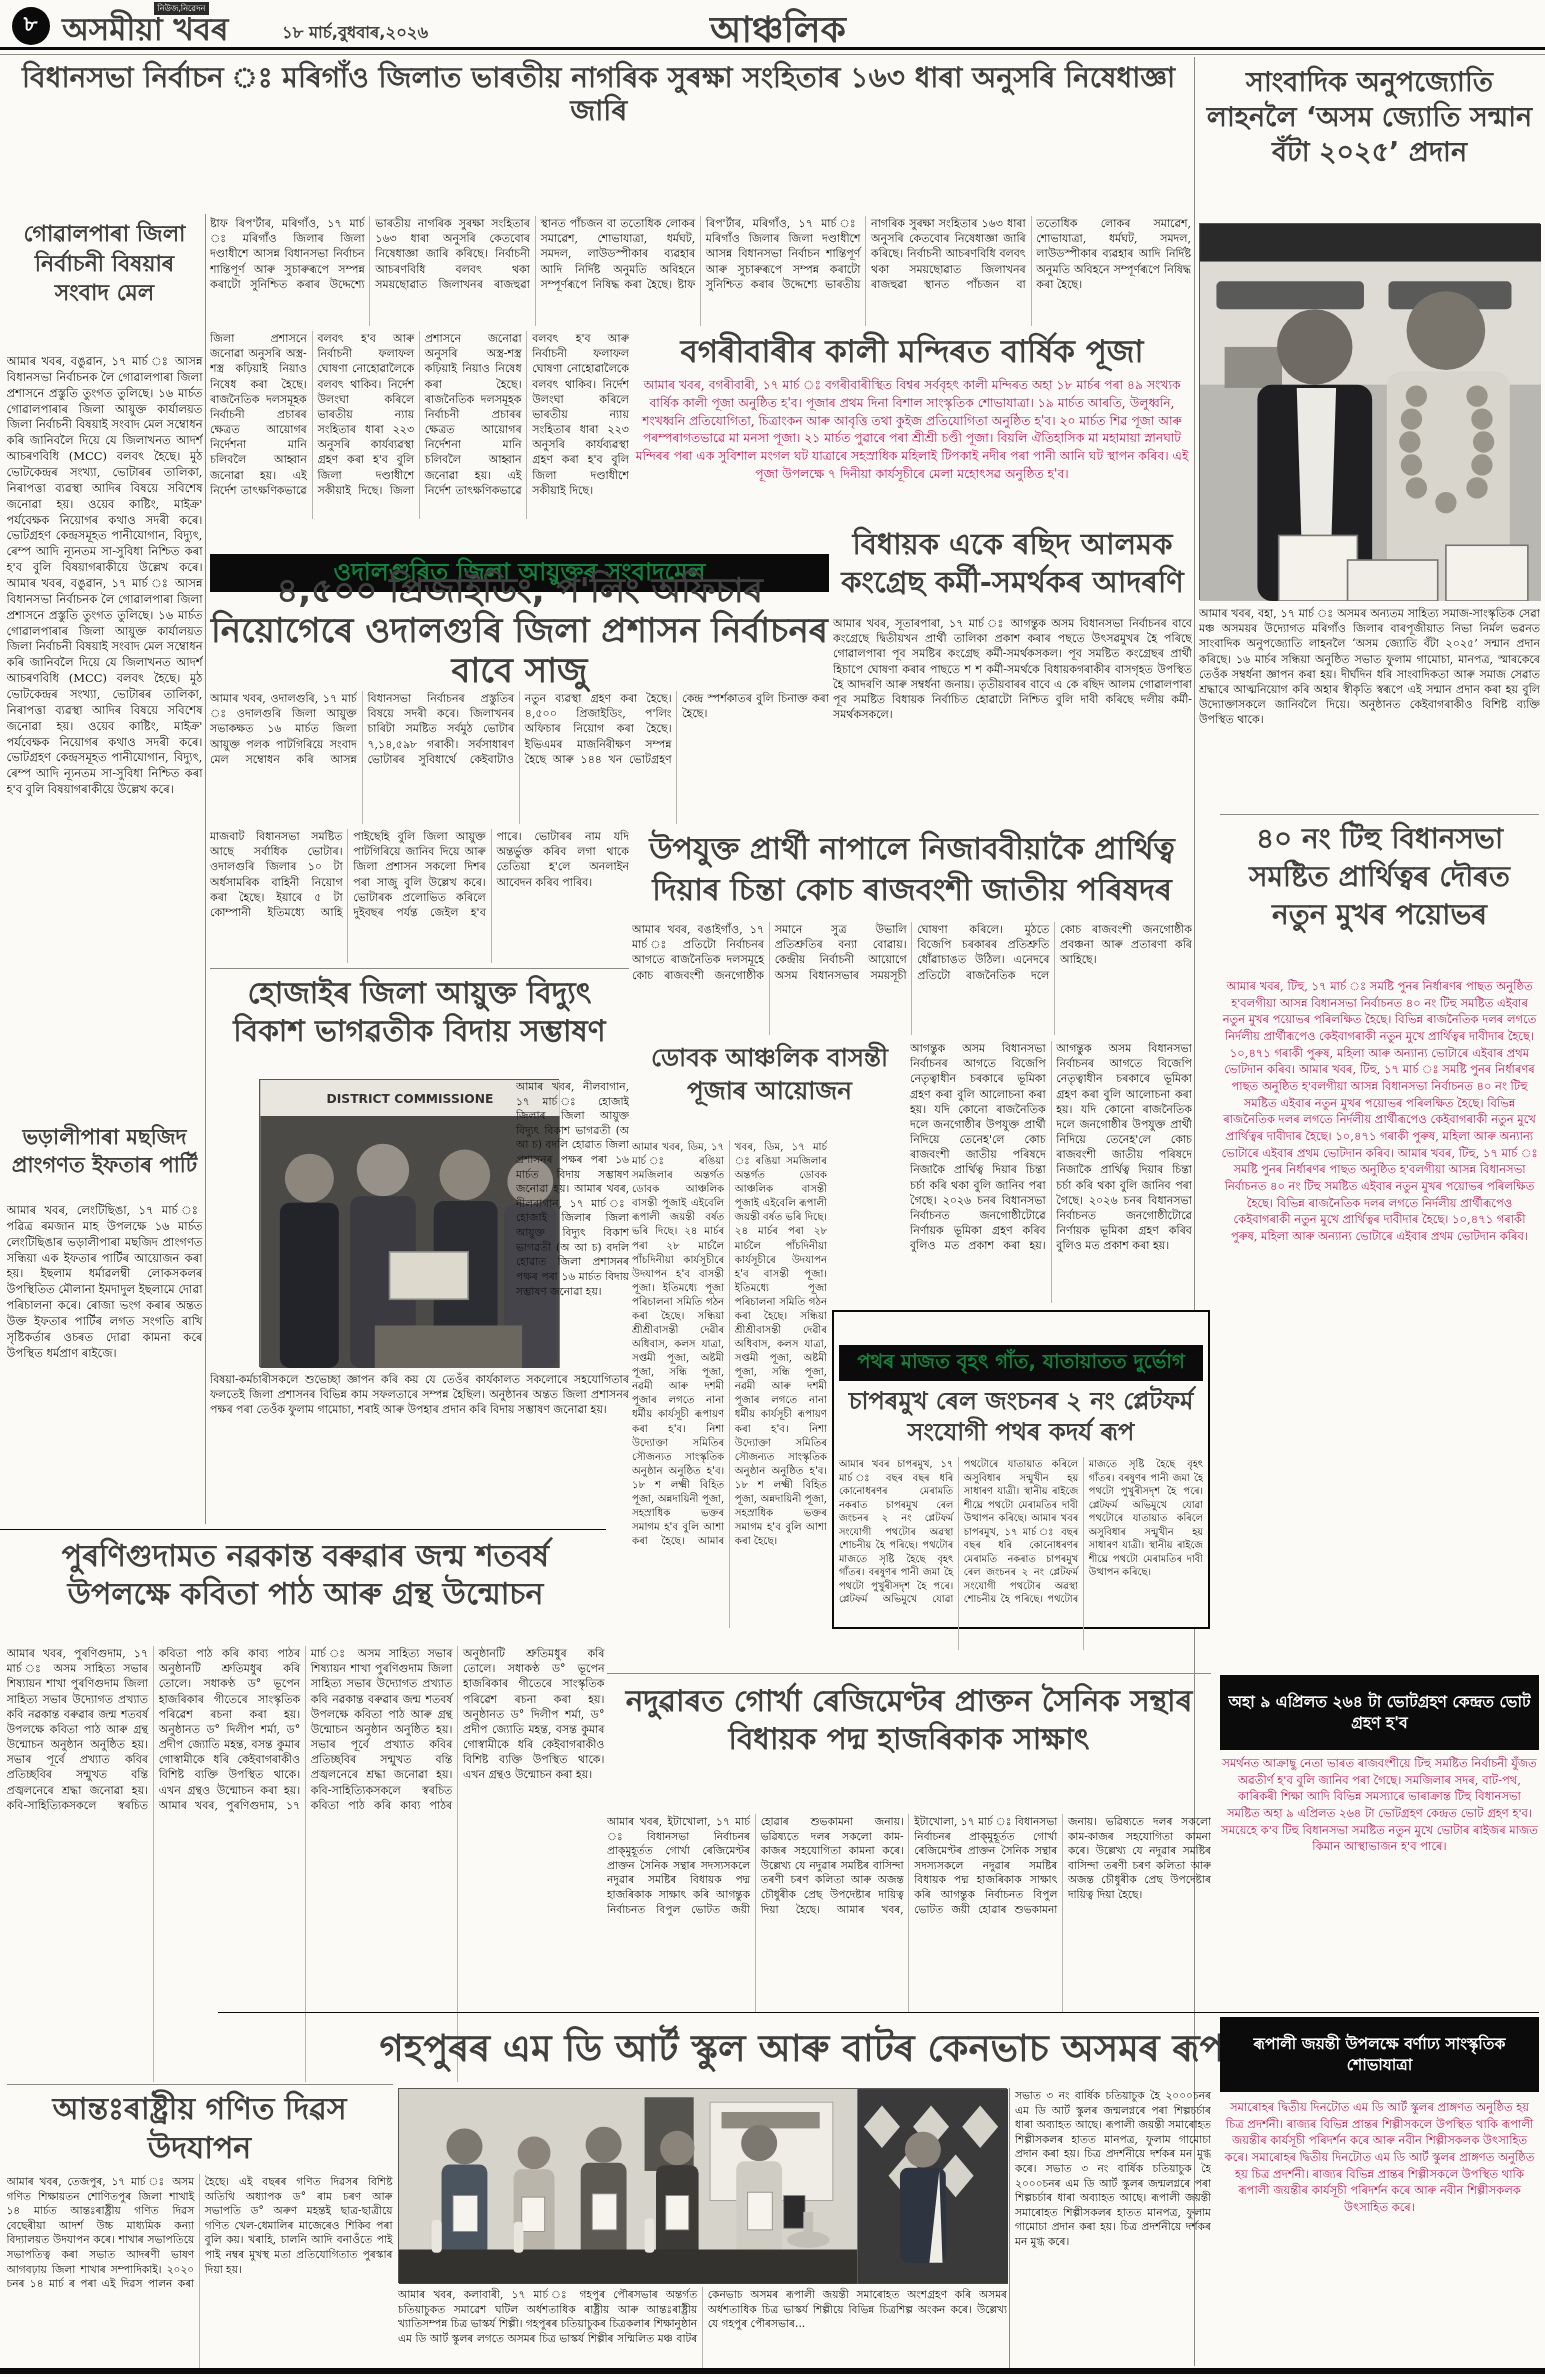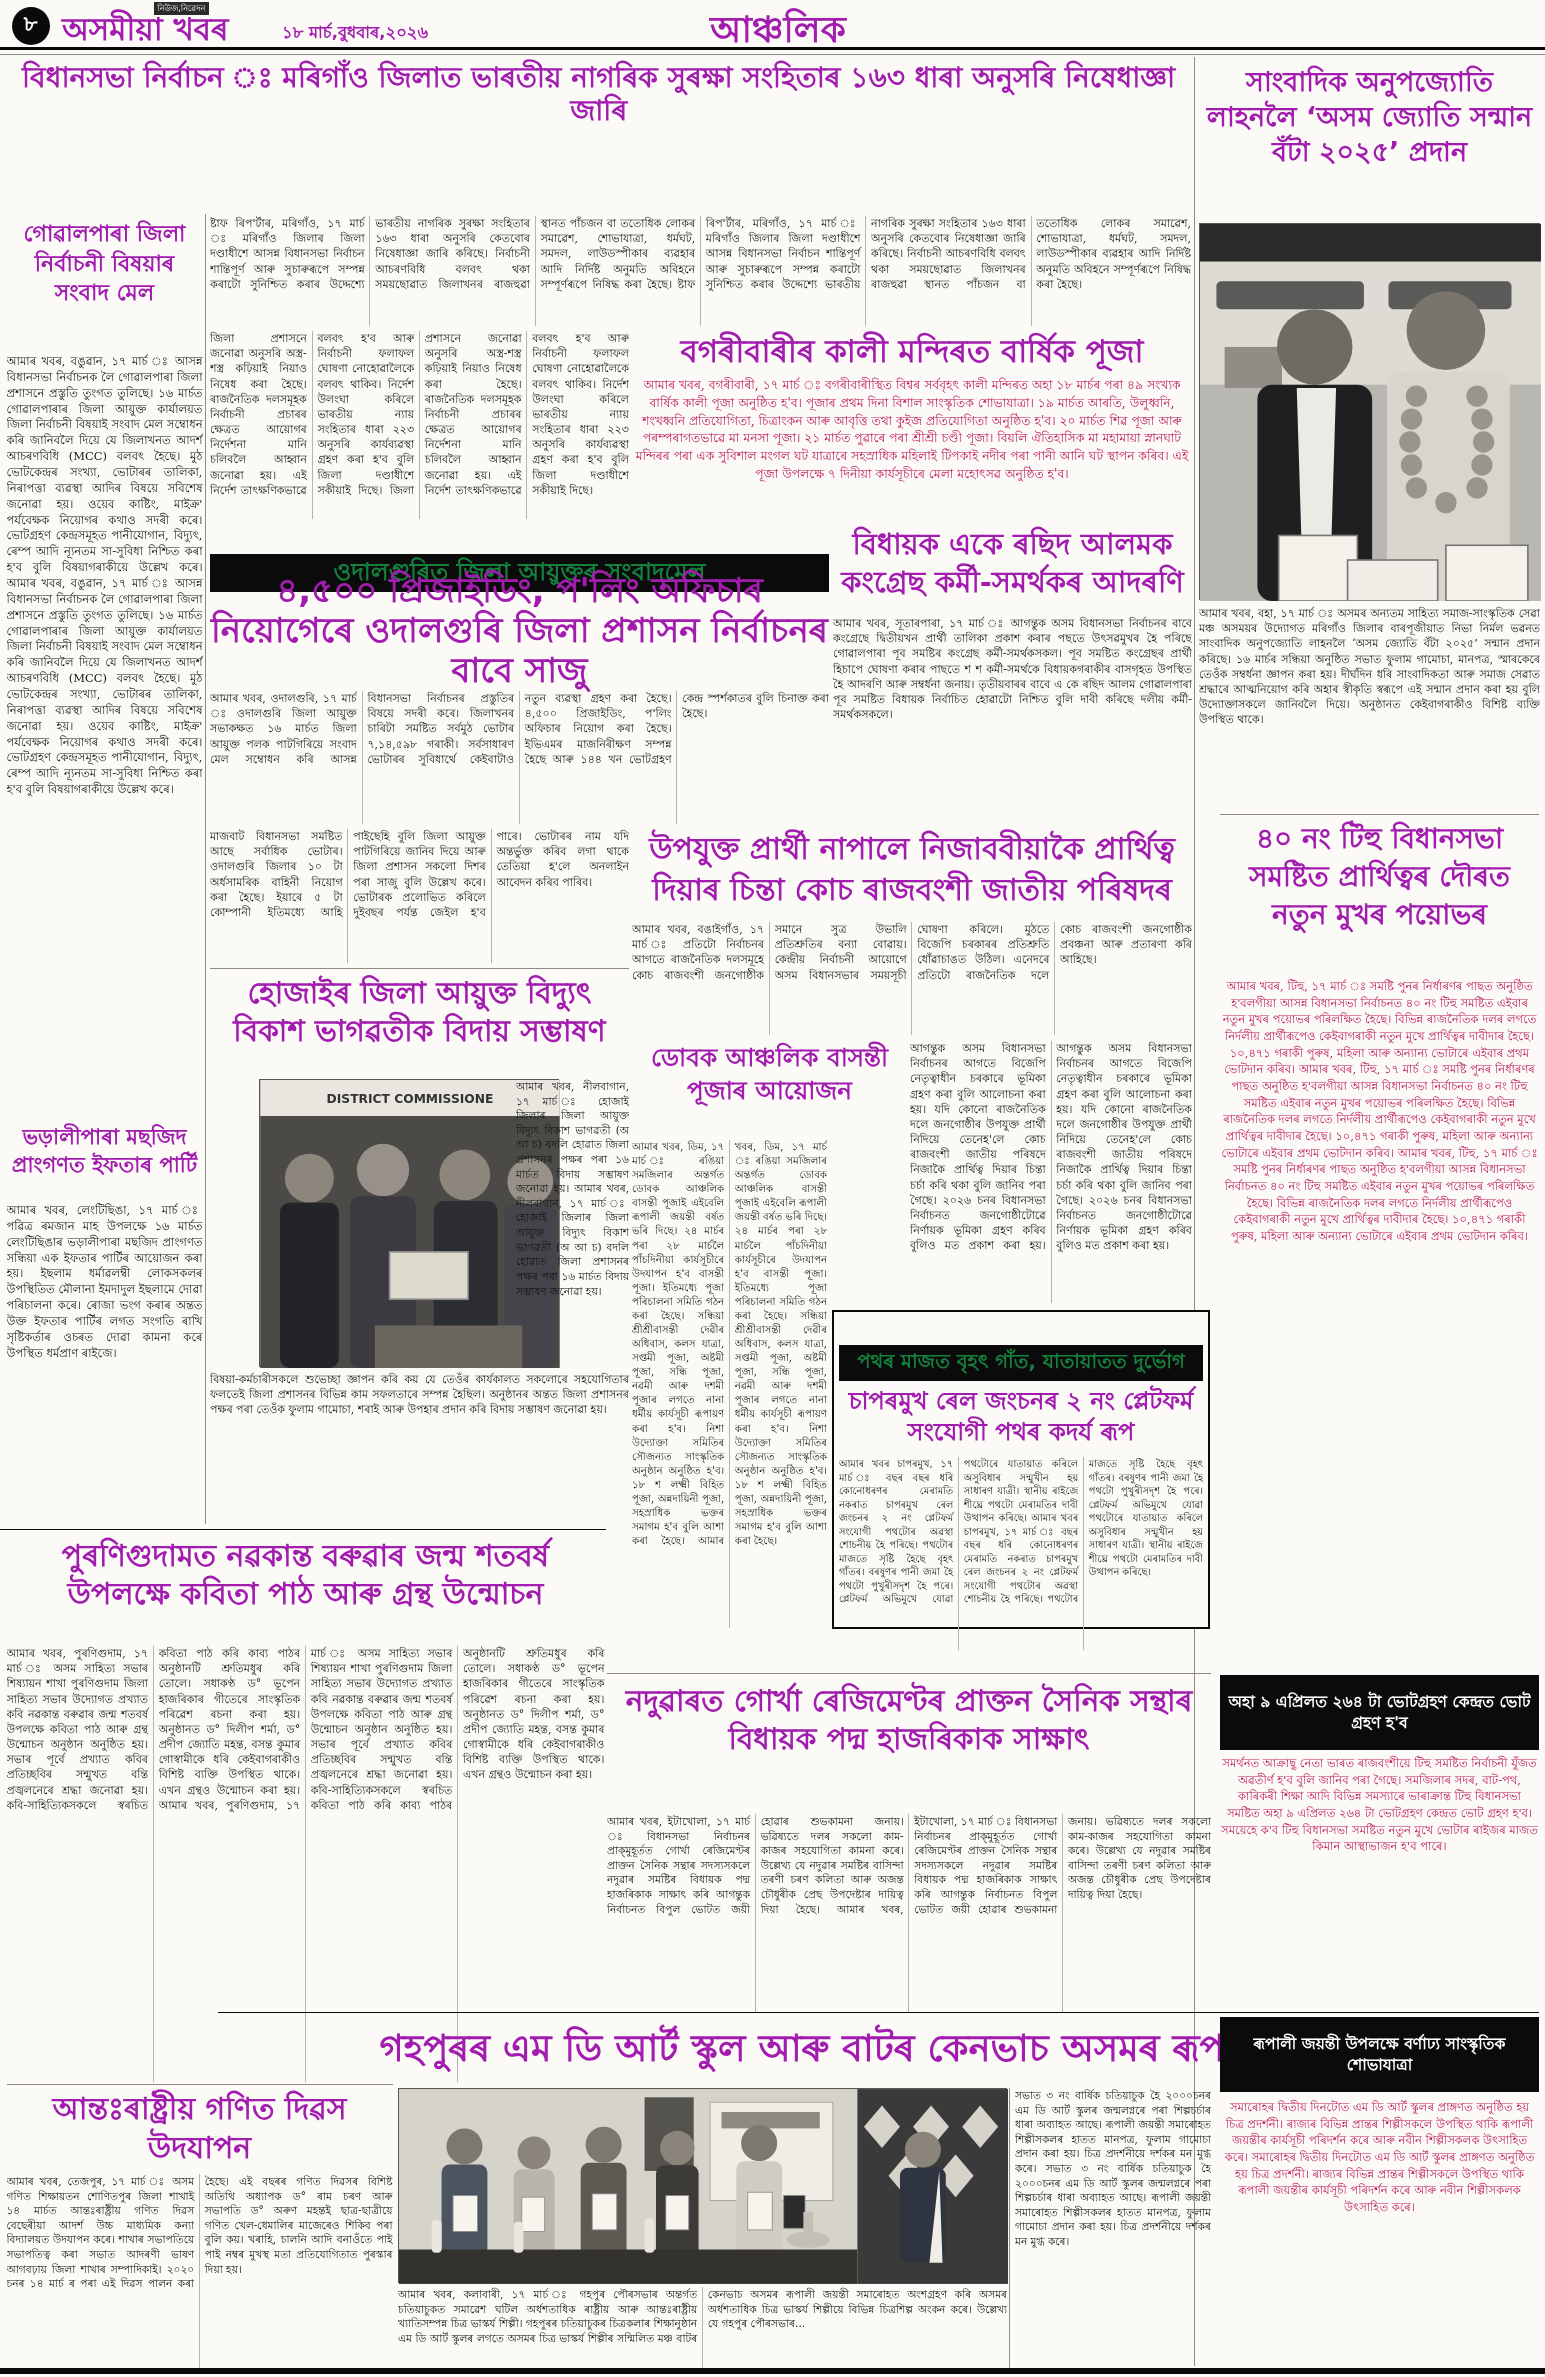--- a/index.html
+++ b/index.html
@@ -1,19 +1,19 @@
 <!DOCTYPE html>
 <html style="font-size:13px"><head>
 <meta charset="utf-8">
 <style>
   html,body{margin:0;padding:0;background:#d8d5cc;}
   #page{position:relative;width:1546px;height:2377px;background:#fbfaf6;color:#111;overflow:hidden;
         font-family:"DejaVu Serif",serif;}
   .abs{position:absolute;box-sizing:border-box;}
-  .hl{font-family:"DejaVu Sans",sans-serif;font-weight:700;text-align:center;color:#a21caf;}
+  .hl{font-family:"DejaVu Sans",sans-serif;font-weight:700;text-align:center;color:#404040;}
   .body{overflow:hidden;text-align:justify;line-height:1.38;color:#141414;}
   .cbody{overflow:hidden;text-align:center;line-height:1.45;color:#be185d;}
   .cols{column-gap:10.6px;column-rule:0.8px solid #b8b4ab;}
   .banner{background:#0b0b0b;color:#15803d;display:flex;align-items:center;justify-content:center;
           font-family:"DejaVu Sans",sans-serif;font-weight:700;margin-top:28px;}
   .rev{background:#0b0b0b;color:#fff;display:flex;align-items:center;justify-content:center;
        font-family:"DejaVu Sans",sans-serif;font-weight:700;text-align:center;line-height:1.3;padding:4.9px;}
   .vline{border-left:0.8px solid #8e8a82;width:0;}
   .hline{border-top:0.8px solid #8e8a82;height:0;}
   .thick{border-top:3.3px solid #0a0a0a;height:0;}

